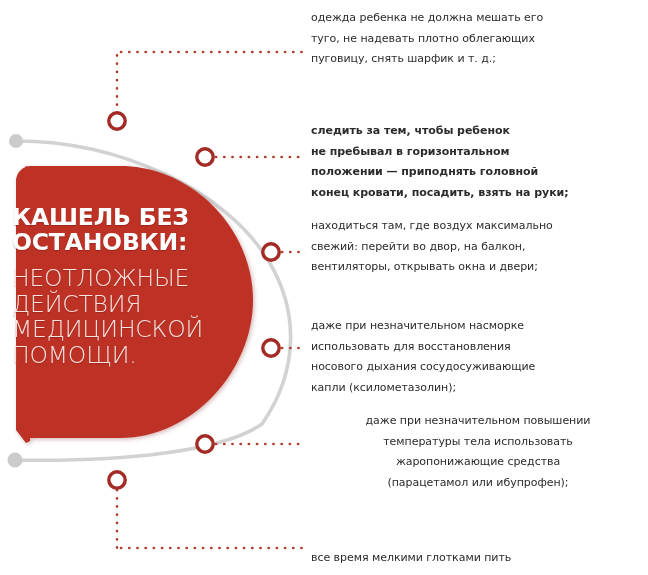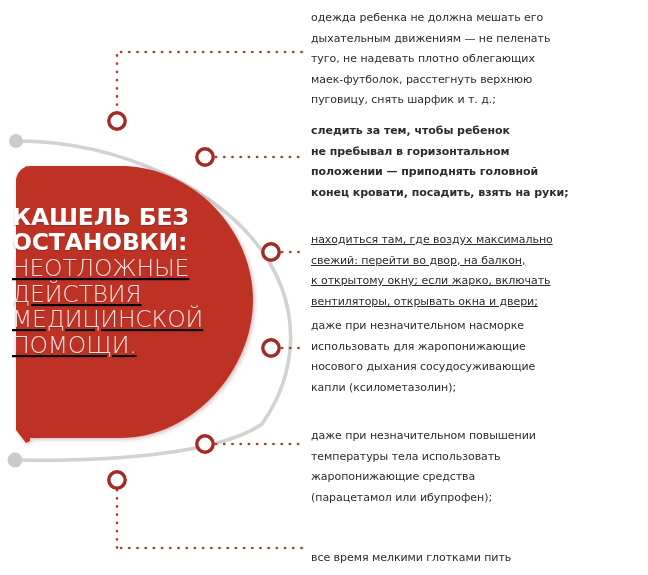--- a/index.html
+++ b/index.html
@@ -45,40 +45,40 @@
   }
   .title-light {
     font-size: 23.5px;
     line-height: 25.5px;
     font-weight: 300;
     color: #f6e2df;
     letter-spacing: -0.2px;
     margin: 0;
     text-shadow: 0 1px 1px rgba(90,15,10,0.30);
   }
-  .title-light-wrap { margin-top: 1px; text-decoration: underline; }
+  .title-light-wrap { margin-top: 11px; }
 
   
   .note {
     position: absolute;
     left: 311px;
     width: 334px;
     color: #2b2b2b;
     font-size: 11px;
     line-height: 20.6px;
     letter-spacing: -0.05px;
     z-index: 4;
   }
   .note p { margin: 0; }
 
   #note-0 { top: 8px;   }
   #note-1 { top: 121px; font-weight: bold; }
-  #note-2 { top: 230px; text-decoration: underline; }
+  #note-2 { top: 216px; }
   #note-3 { top: 316px; }
-  #note-4 { top: 426px; }
+  #note-4 { top: 411px; text-align: center; }
   #note-5 { top: 548px; }
 </style>
 </head>
 <body>
 
 <div id="page">
 
   <svg id="graphic" viewBox="0 0 648 575">
     <defs>
 
@@ -150,43 +150,40 @@
     <div class="title-light-wrap">
       <div class="title-light">НЕОТЛОЖНЫЕ</div>
       <div class="title-light">ДЕЙСТВИЯ</div>
       <div class="title-light">МЕДИЦИНСКОЙ</div>
       <div class="title-light">ПОМОЩИ.</div>
     </div>
   </div>
 
   <div class="note" id="note-0">
     <p>одежда ребенка не должна мешать его</p>
-    <p>дыхательным движениям — не пеленать</p>
     <p>туго, не надевать плотно облегающих</p>
-    <p>маек-футболок, расстегнуть верхнюю</p>
     <p>пуговицу, снять шарфик и т. д.;</p>
   </div>
 
   <div class="note" id="note-1">
     <p>следить за тем, чтобы ребенок</p>
     <p>не пребывал в горизонтальном</p>
     <p>положении — приподнять головной</p>
     <p>конец кровати, посадить, взять на руки;</p>
   </div>
 
   <div class="note" id="note-2">
     <p>находиться там, где воздух максимально</p>
     <p>свежий: перейти во двор, на балкон,</p>
-    <p>к открытому окну; если жарко, включать</p>
     <p>вентиляторы, открывать окна и двери;</p>
   </div>
 
   <div class="note" id="note-3">
     <p>даже при незначительном насморке</p>
-    <p>использовать для жаропонижающие</p>
+    <p>использовать для восстановления</p>
     <p>носового дыхания сосудосуживающие</p>
     <p>капли (ксилометазолин);</p>
   </div>
 
   <div class="note" id="note-4">
     <p>даже при незначительном повышении</p>
     <p>температуры тела использовать</p>
     <p>жаропонижающие средства</p>
     <p>(парацетамол или ибупрофен);</p>
   </div>

